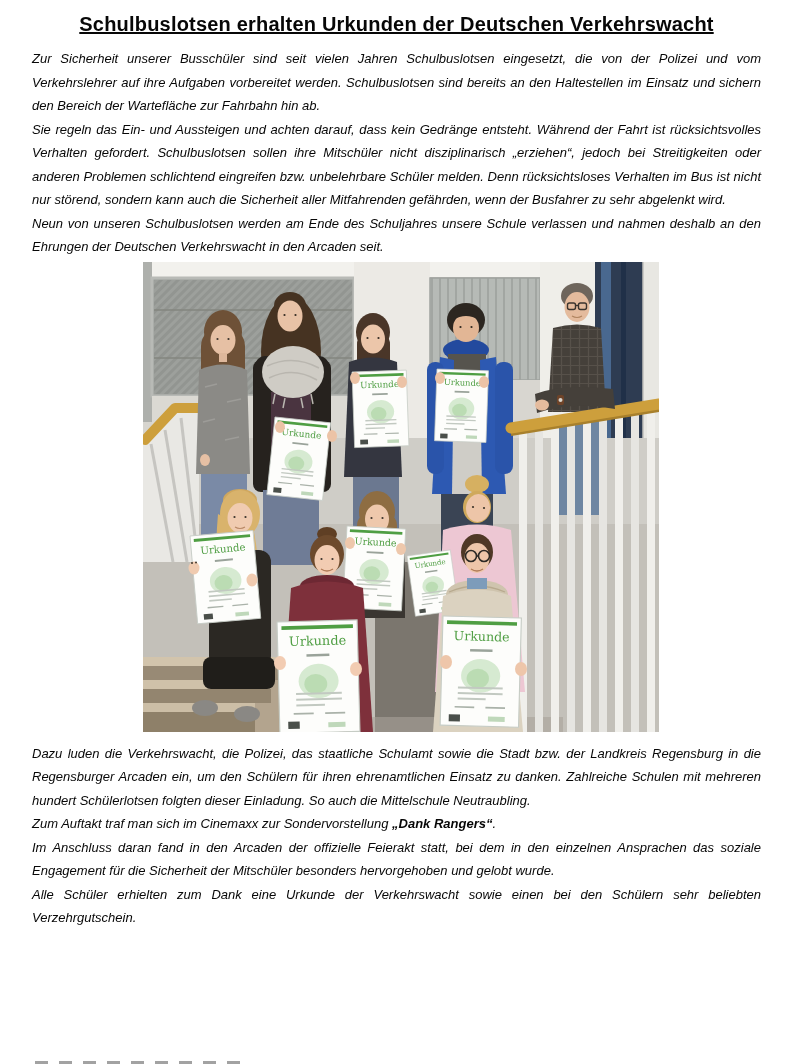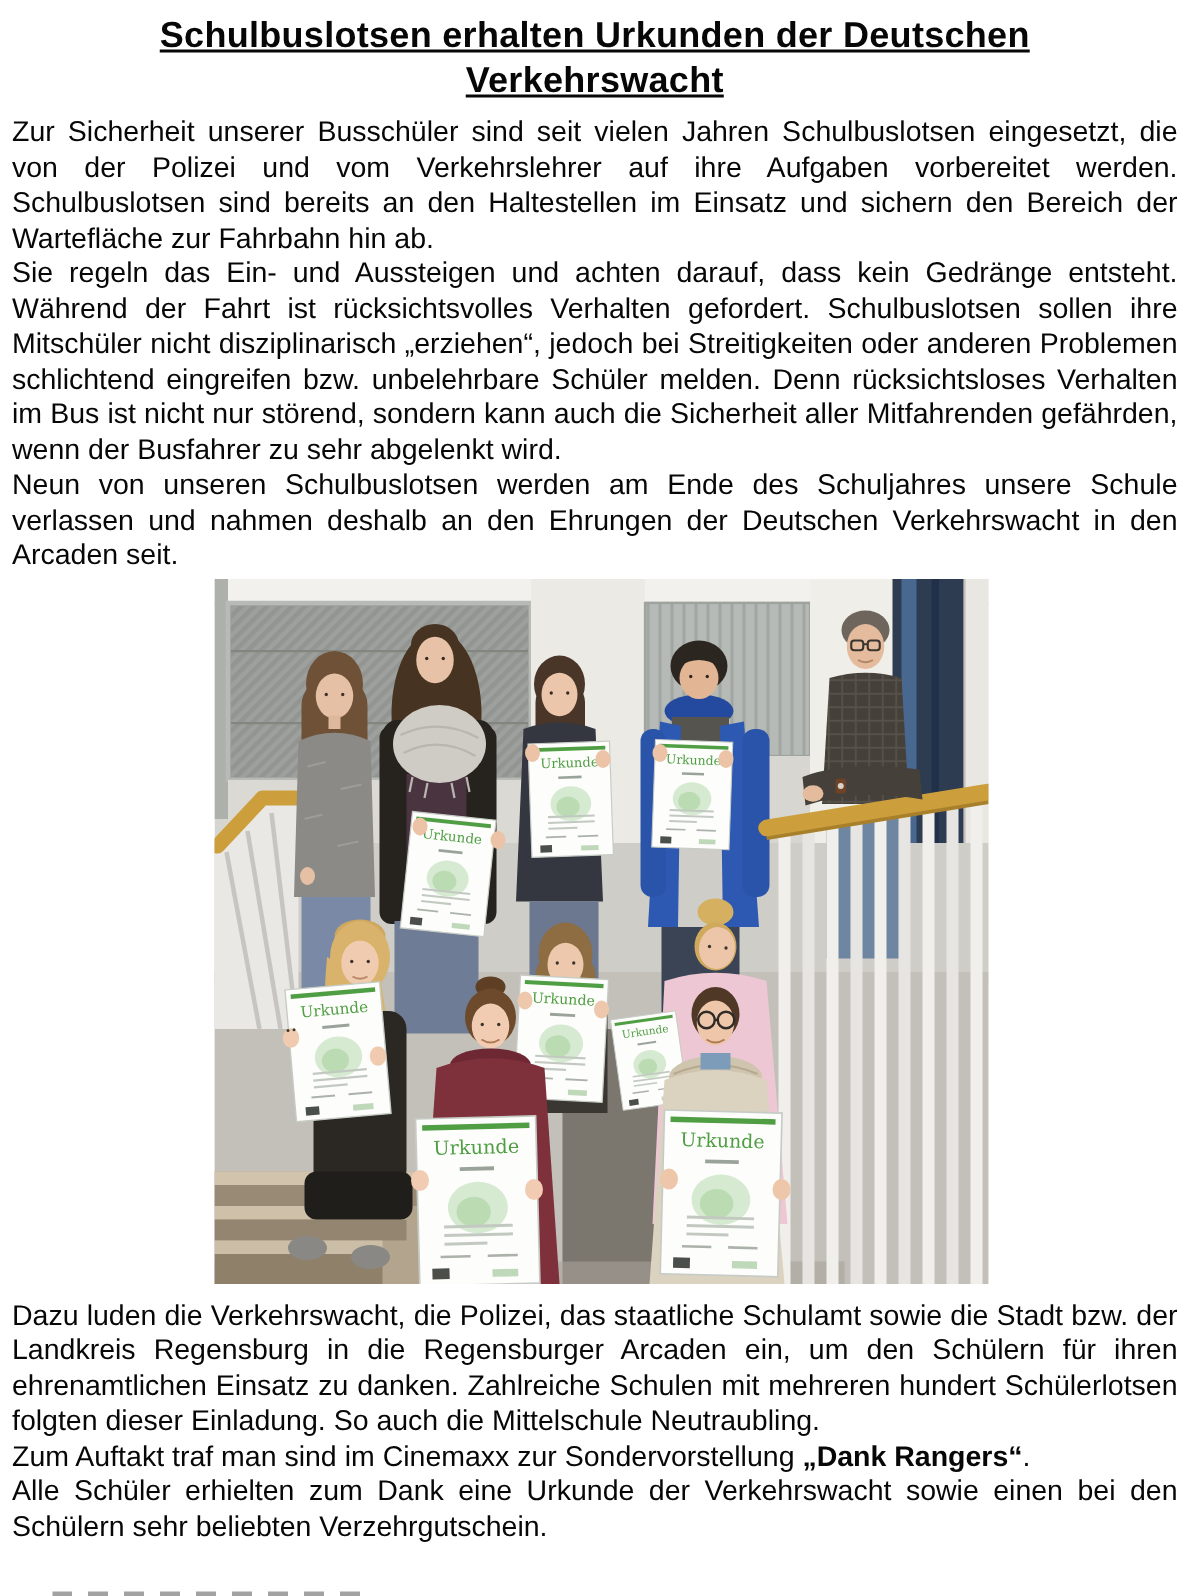--- a/index.html
+++ b/index.html
@@ -6,31 +6,32 @@
   .page{
     position:relative;
     width:793px;height:1064px;
     background:#ffffff;
     font-family:"Liberation Sans",sans-serif;
     color:#070707;
     overflow:hidden;
   }
   h1.doc-title{
     margin:9px 20px 8px;
-    font-size:24px;line-height:30px;
+    font-size:20px;line-height:30px;
     font-weight:bold;
     text-align:center;
     text-decoration:underline;
     letter-spacing:0.2px;
   }
   p.body-p{
-    margin:0 8px;
-    font-size:19px;
+    margin:0 32px;
+    font-size:13px;
     line-height:23.5px;
     text-align:justify;
+    font-style:italic;
   }
   p.body-p b{font-weight:bold;}
   figure.photo{
     margin:3px 0 10px 143px;
     padding:0;
     width:516px;height:470px;
   }
   figure.photo svg{display:block;}
   .cutoff-marks{
     position:absolute;left:35px;bottom:0;
@@ -331,17 +332,18 @@
       </g>
       <use href="#cert" transform="translate(300,354) rotate(1.5) scale(1.4)"></use>
       <g fill="#eec6aa">
         <ellipse cx="303" cy="400" rx="6" ry="7"></ellipse>
           <ellipse cx="378" cy="407" rx="6" ry="7"></ellipse>
       </g>
     </svg>
   </figure>
 
   <p class="body-p">Dazu luden die Verkehrswacht, die Polizei, das staatliche Schulamt sowie die Stadt bzw. der Landkreis Regensburg in die Regensburger Arcaden ein, um den Schülern für ihren ehrenamtlichen Einsatz zu danken. Zahlreiche Schulen mit mehreren hundert Schülerlotsen folgten dieser Einladung. So auch die Mittelschule Neutraubling.</p>
-  <p class="body-p"><span>Zum Auftakt traf man sind im Cinemaxx zur Sondervorstellung </span><b>„Dank Rangers“</b><span>.</span></p>
+  <p class="body-p"><span>Zum Auftakt traf man sich im Cinemaxx zur Sondervorstellung </span><b>„Dank Rangers“</b><span>.</span></p>
+  <p class="body-p">Im Anschluss daran fand in den Arcaden der offizielle Feierakt statt, bei dem in den einzelnen Ansprachen das soziale Engagement für die Sicherheit der Mitschüler besonders hervorgehoben und gelobt wurde.</p>
   <p class="body-p">Alle Schüler erhielten zum Dank eine Urkunde der Verkehrswacht sowie einen bei den Schülern sehr beliebten Verzehrgutschein.</p>
 
   <div class="cutoff-marks"></div>
 </div>
 
 </body></html>

